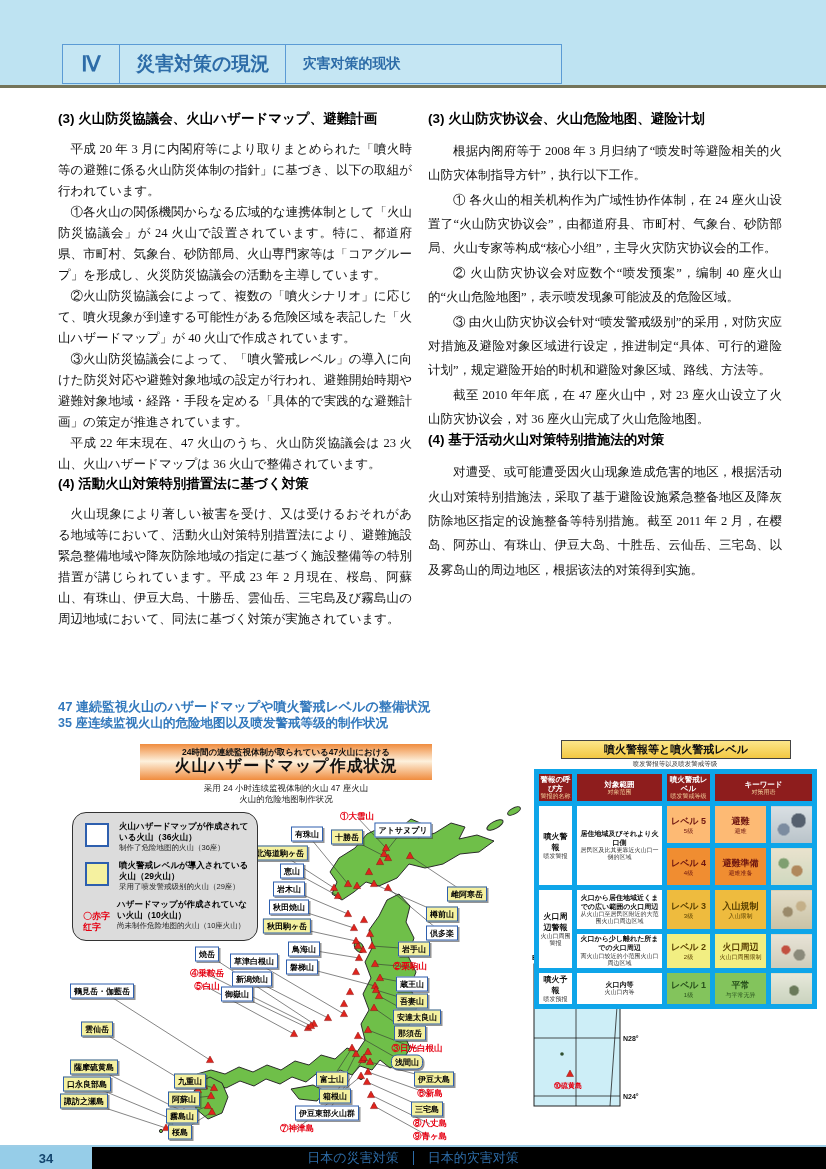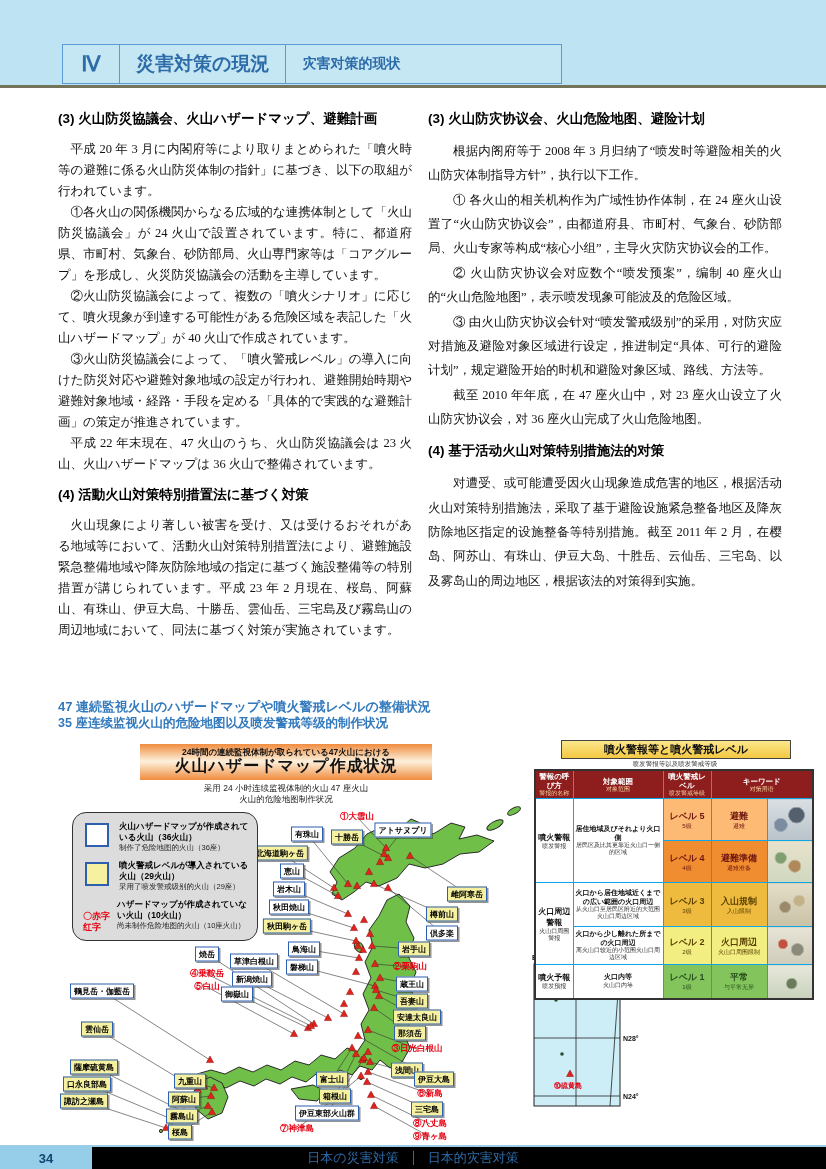--- a/index.html
+++ b/index.html
@@ -12,21 +12,21 @@
         font-family:"Liberation Sans",sans-serif;background:rgba(255,255,255,0.12);}
   .hbox .num{width:56px;display:flex;align-items:center;justify-content:center;font-size:21px;font-weight:bold;color:#2d6ca8;border-right:1px solid #5b9bd5;}
   .hbox .hja{display:flex;align-items:center;padding:0 16px;font-size:19px;font-weight:bold;color:#2d6ca8;border-right:1px solid #5b9bd5;}
   .hbox .hzh{display:flex;align-items:center;padding:0 16px;font-size:14px;font-weight:bold;color:#2d6ca8;}
 
   
   .cols{position:absolute;top:102px;left:58px;width:726px;display:flex;gap:16px;}
   .col{width:354px;}
   .col h3{font-family:"Liberation Sans",sans-serif;font-size:13.5px;font-weight:bold;margin:8px 0 10px 0;
           padding-left:2.4em;text-indent:-2.4em;line-height:1.4;color:#000;}
-  .col h3.h4{margin-top:11px;}
+  .col h3.h4{margin-top:0;}
   .col p{margin:0;font-size:12.5px;text-align:justify;}
   .col.jp p{line-height:1.68;text-indent:1em;}
   .col.zh p{line-height:1.95;text-indent:2em;}
 
   
   .figure{position:absolute;top:698px;left:58px;width:756px;height:460px;}
   .fh{font-family:"Liberation Sans",sans-serif;font-weight:bold;color:#3379bd;}
   .fh.ja{position:absolute;top:0;left:0;font-size:13px;}
   .fh.zh2{position:absolute;top:17px;left:0;font-size:12.5px;}
 
@@ -71,21 +71,21 @@
   .idot{fill:#2f4f2f;}
 
   
   .tbl-title{position:absolute;left:503px;top:42px;width:228px;height:17px;line-height:17px;text-align:center;
              background:linear-gradient(180deg,#fce68a,#f3c843);border:1.5px solid #444;
              font-family:"Liberation Sans",sans-serif;font-size:11px;font-weight:bold;}
   .tbl-sub{position:absolute;left:503px;top:62px;width:228px;text-align:center;font-family:"Liberation Sans",sans-serif;
            font-size:6.5px;color:#333;}
   table.warn{position:absolute;left:476px;top:71px;border-collapse:collapse;table-layout:fixed;width:278px;
              font-family:"Liberation Sans",sans-serif;border:2px solid #333;}
-  table.warn td,table.warn th{border:1px solid #0ea5e9;text-align:center;vertical-align:middle;padding:1px;overflow:hidden;}
+  table.warn td,table.warn th{border:5px solid #0ea5e9;text-align:center;vertical-align:middle;padding:1px;overflow:hidden;}
   table.warn thead th{background:#8e1d1d;color:#fff;font-size:7.5px;line-height:1.2;font-weight:bold;}
   .sub{display:block;font-size:6px;font-weight:normal;color:#f2cf9a;}
   .sub2{display:block;font-size:6px;font-weight:normal;color:#333;line-height:1.2;}
   .cell-name{font-size:8px;font-weight:bold;background:#fff;}
   .cell-range{font-size:7px;font-weight:bold;background:#fff;line-height:1.25;}
   .lv,.kw{font-size:9px;font-weight:bold;}
   .bg5{background:#fdba74;color:#6e1510;}
   .bg4{background:#f08d31;color:#6e1510;}
   .bg3{background:#eebb3e;color:#5a4000;}
   .bg2{background:#f2ee82;color:#5a4000;}
@@ -296,21 +296,21 @@
         <span class="vlabel map" style="left: 44px; top: 193px;">鶴見岳・伽藍岳</span>
         <span class="vlabel level" style="left: 289px; top: 39px;">十勝岳</span>
         <span class="vlabel level" style="left: 222px; top: 55px;">北海道駒ヶ岳</span>
         <span class="vlabel level" style="left: 229px; top: 128px;">秋田駒ヶ岳</span>
         <span class="vlabel level" style="left: 409px; top: 96px;">雌阿寒岳</span>
         <span class="vlabel level" style="left: 384px; top: 116px;">樽前山</span>
         <span class="vlabel level" style="left: 356px; top: 151px;">岩手山</span>
         <span class="vlabel level" style="left: 354px; top: 203px;">吾妻山</span>
         <span class="vlabel level" style="left: 359px; top: 219px;">安達太良山</span>
         <span class="vlabel level" style="left: 352px; top: 235px;">那須岳</span>
-        <span class="vlabel level" style="left: 349px; top: 272px;">浅間山</span>
+        <span class="vlabel level" style="left: 349px; top: 264px; border-radius: 6px;">浅間山</span>
         <span class="vlabel level" style="left: 39px; top: 231px;">雲仙岳</span>
         <span class="vlabel level" style="left: 36px; top: 269px;">薩摩硫黄島</span>
         <span class="vlabel level" style="left: 29px; top: 286px;">口永良部島</span>
         <span class="vlabel level" style="left: 26px; top: 303px;">諏訪之瀬島</span>
         <span class="vlabel level" style="left: 132px; top: 283px;">九重山</span>
         <span class="vlabel level" style="left: 126px; top: 301px;">阿蘇山</span>
         <span class="vlabel level" style="left: 124px; top: 318px;">霧島山</span>
         <span class="vlabel level" style="left: 122px; top: 334px;">桜島</span>
         <span class="vlabel level" style="left: 274px; top: 281px;">富士山</span>
         <span class="vlabel level" style="left: 277px; top: 298px;">箱根山</span>

